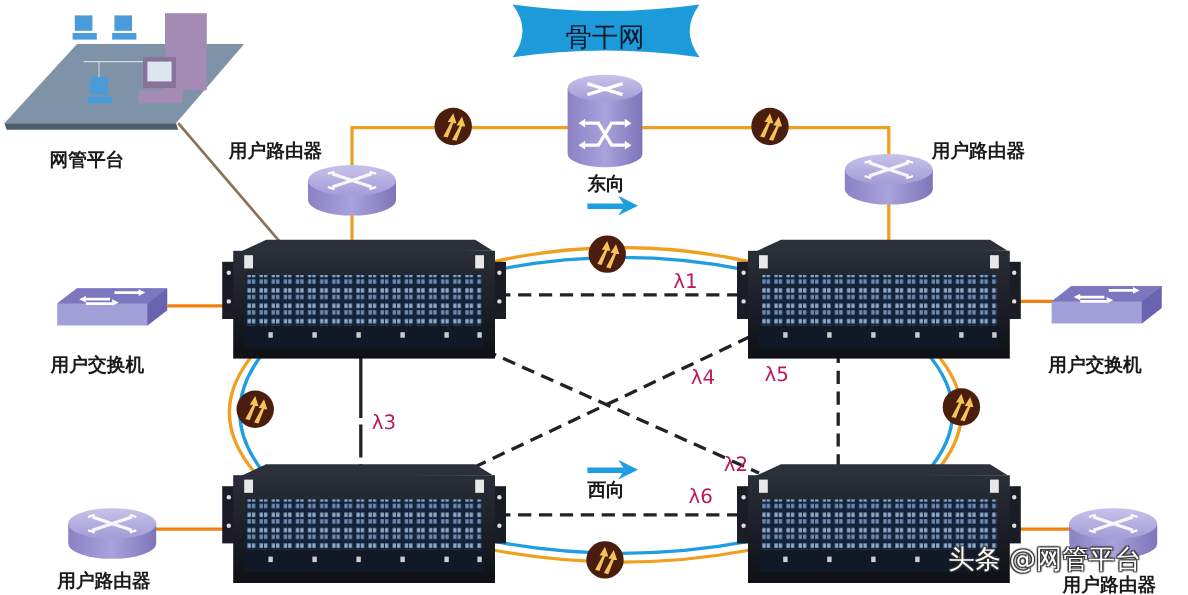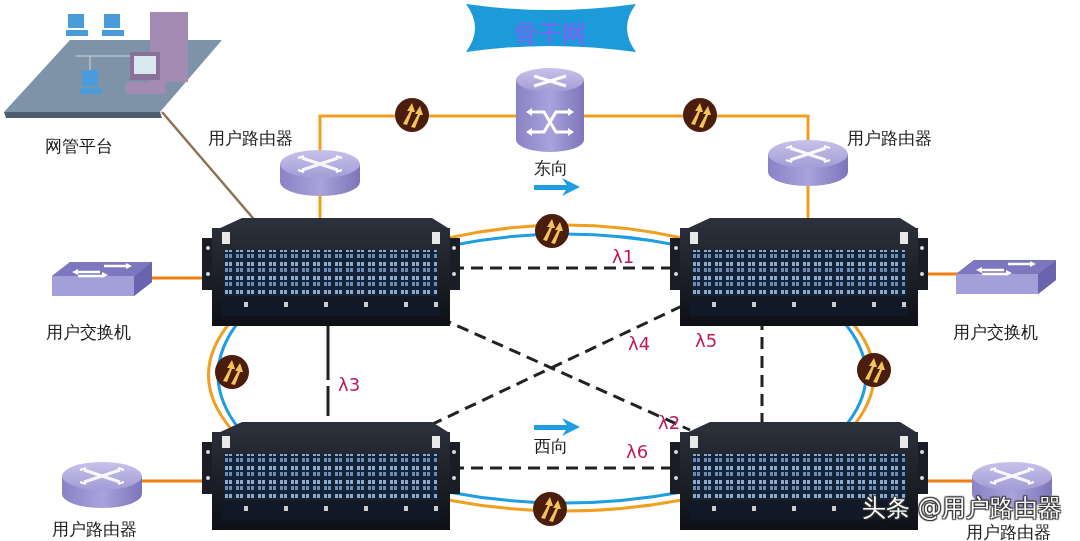--- a/index.html
+++ b/index.html
@@ -1,20 +1,20 @@
 <!DOCTYPE html>
 <html><head>
 <meta charset="utf-8">
 <style>
   html,body{margin:0;padding:0;background:#ffffff;}
   body{width:1080px;height:541px;position:relative;overflow:hidden;font-family:"DejaVu Sans","Liberation Sans",sans-serif;}
   #stage{position:absolute;left:0;top:0;width:1080px;height:541px;}
-  .lbl{position:absolute;font-size:17px;color:#1a1a1a;white-space:nowrap;line-height:1;}
+  .lbl{position:absolute;font-size:17px;color:#1a1a1a;white-space:nowrap;line-height:1;font-weight:bold;}
   .lam{position:absolute;font-size:18px;color:#be185d;line-height:1;font-family:"DejaVu Sans",sans-serif;}
-  .banner-text{position:absolute;left:470px;top:22px;width:160px;text-align:center;color:#8b5cf6;font-size:24px;line-height:1;}
+  .banner-text{position:absolute;left:470px;top:22px;width:160px;text-align:center;color:#0f172a;font-size:24px;line-height:1;}
   .watermark{position:absolute;left:862px;top:496px;font-size:24px;color:#fff;line-height:1;
     text-shadow:0 0 2px #333,1px 1px 1px #333,-1px -1px 1px #333,1px -1px 1px #333,-1px 1px 1px #333;white-space:nowrap;}
 </style>
 </head>
 <body>
 
 <div id="stage">
 <svg width="1080" height="541" viewBox="0 0 1080 541" xmlns="http://www.w3.org/2000/svg" style="position:absolute;left:0;top:0">
   <defs>
     <linearGradient id="rtTop" x1="0" y1="0" x2="0" y2="1">
@@ -181,14 +181,14 @@
 <div class="lbl" style="left:534px;top:160px">东向</div>
 <div class="lbl" style="left:534px;top:438px">西向</div>
 
 <div class="lam" style="left:612px;top:248px">λ1</div>
 <div class="lam" style="left:658px;top:414px">λ2</div>
 <div class="lam" style="left:338px;top:376px">λ3</div>
 <div class="lam" style="left:628px;top:335px">λ4</div>
 <div class="lam" style="left:695px;top:332px">λ5</div>
 <div class="lam" style="left:626px;top:443px">λ6</div>
 
-<div class="watermark">头条 @用户路由器</div>
+<div class="watermark">头条 @网管平台</div>
 </div>
 
 </body></html>

